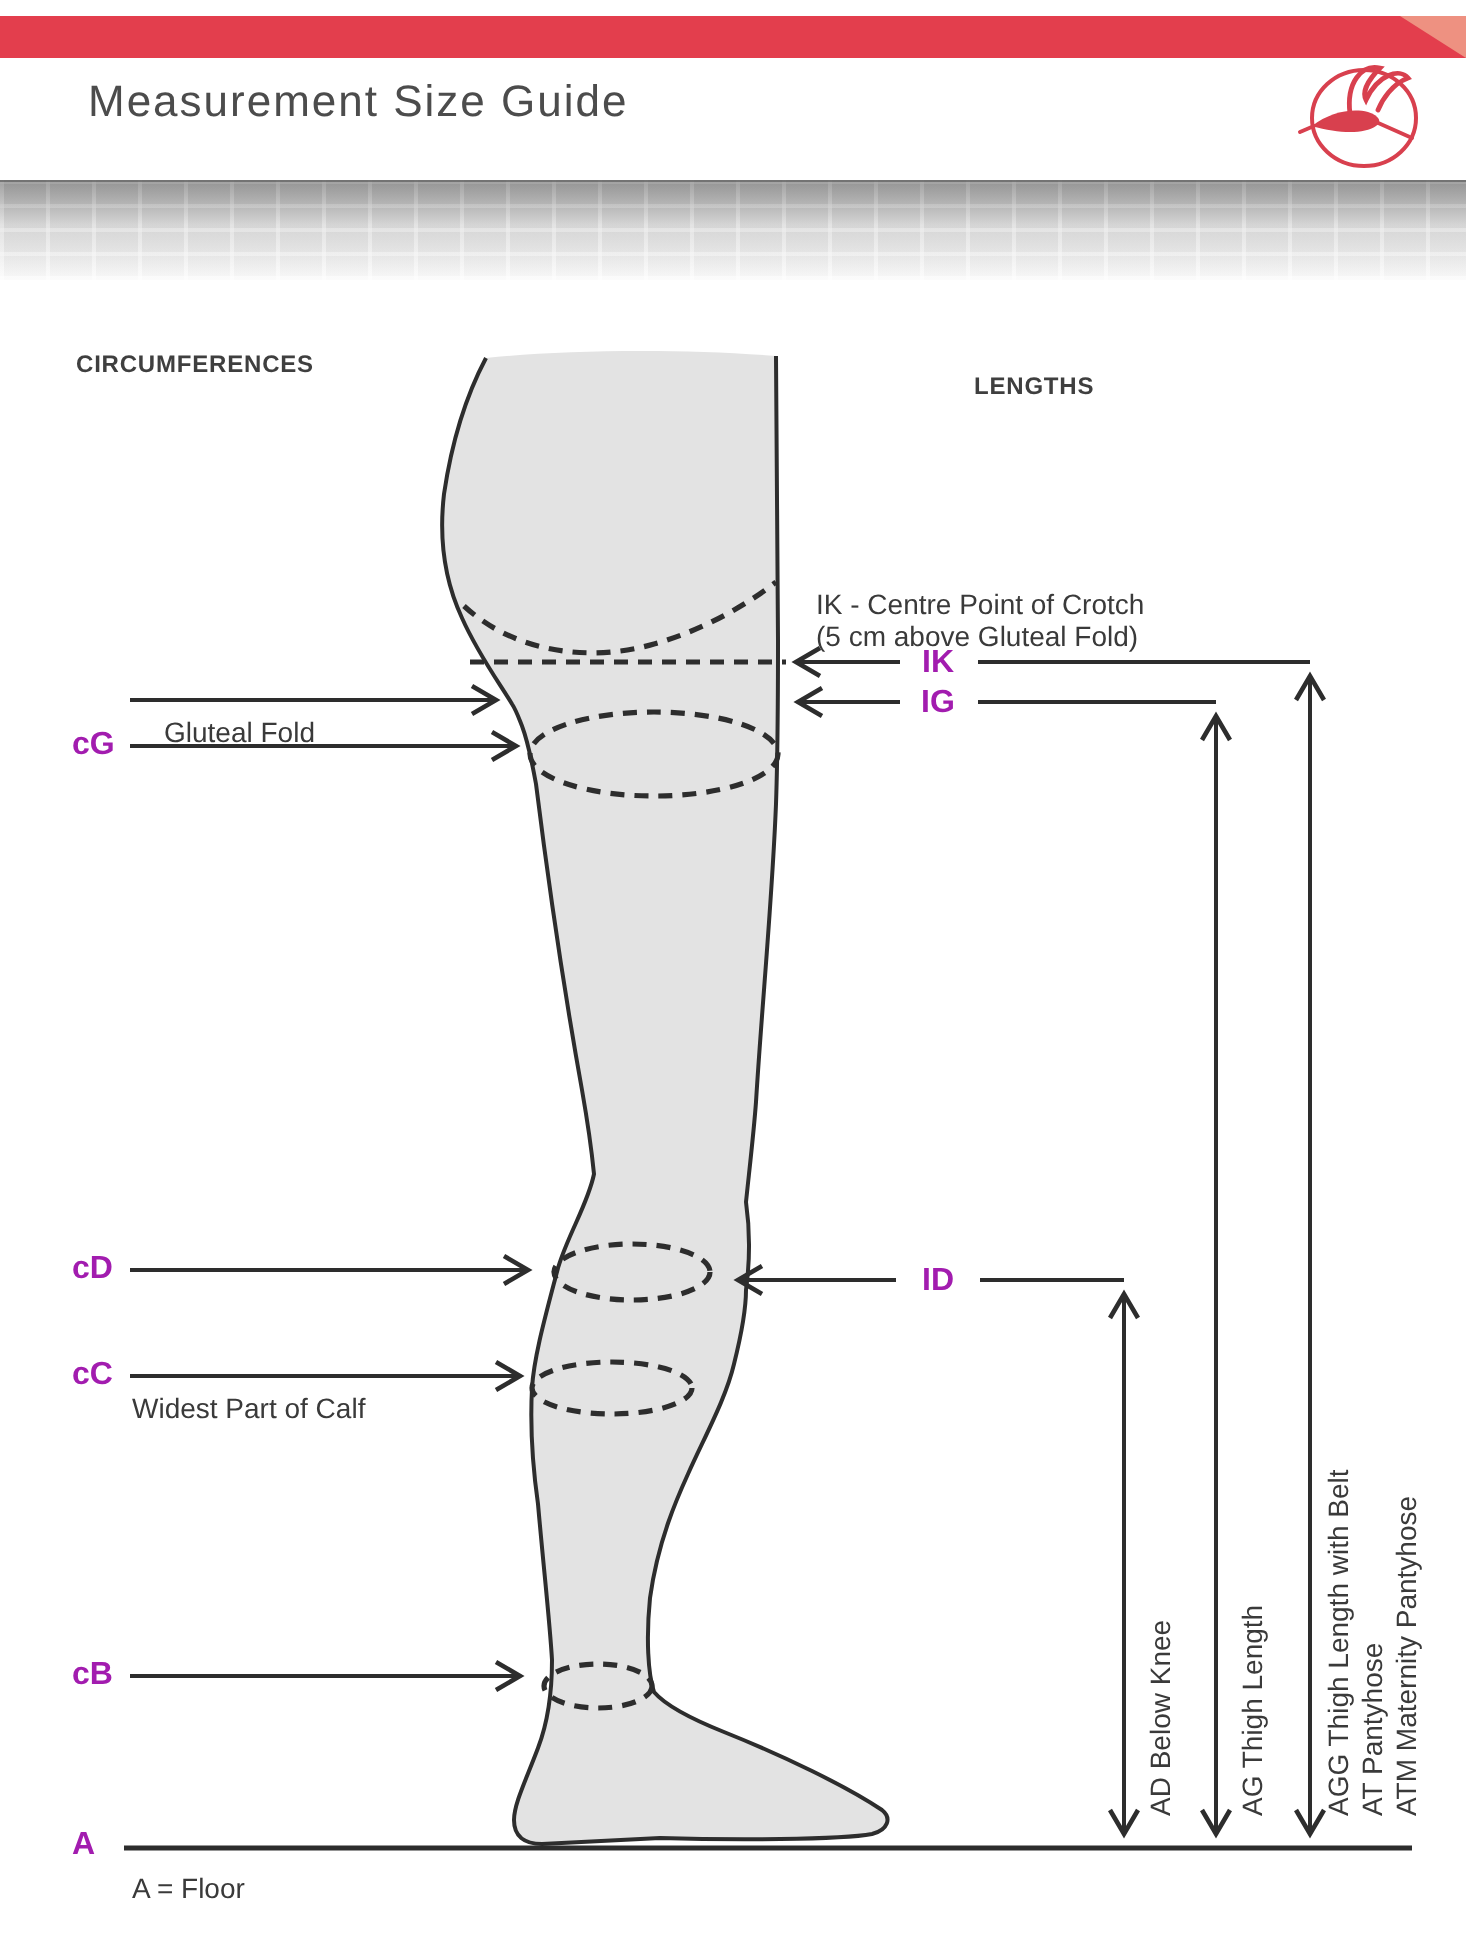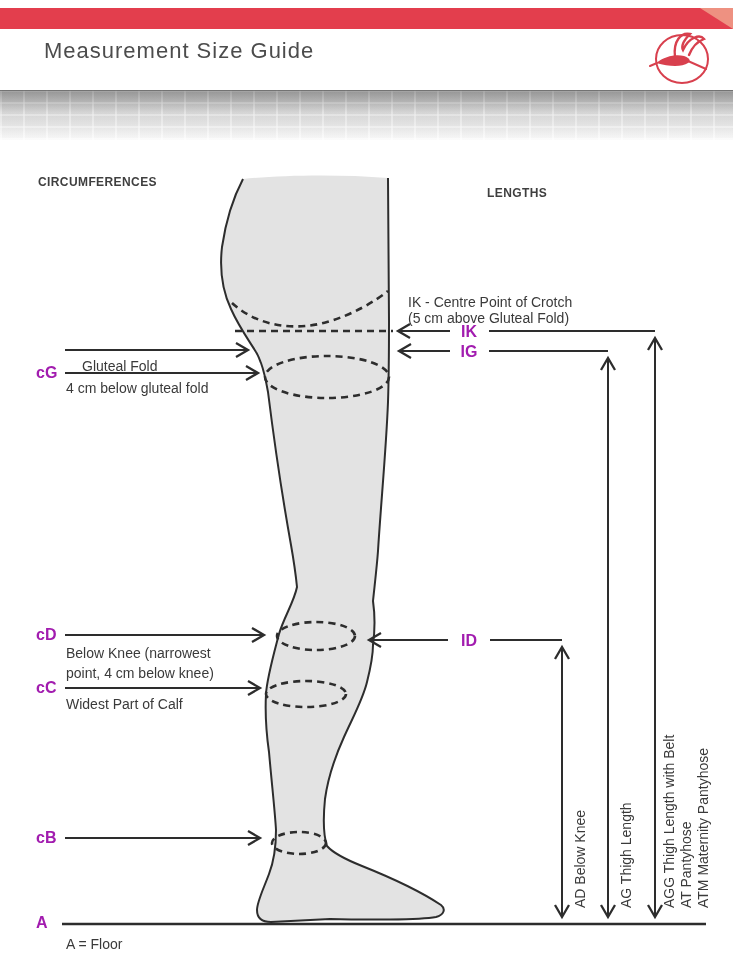--- a/index.html
+++ b/index.html
@@ -118,27 +118,22 @@
     </g>
 
     <line x1="62" y1="924" x2="706" y2="924" stroke="#2d2d2d" stroke-width="2.6"></line>
   </svg>
 
   <div class="h" style="left:38px;top:175px;">CIRCUMFERENCES</div>
   <div class="h" style="left:487px;top:175px;margin-top:11px;">LENGTHS</div>
 
   <div class="lbl" style="left:82px;top:356px;">Gluteal Fold</div>
   <div class="code" style="left:36px;top:364px;">cG</div>
-  <div class="lbl" style="left:66px;top:378px;">4 cm below gluteal fold</div>
 
   <div class="code" style="left:36px;top:626px;">cD</div>
-  <div class="lbl" style="left:66px;top:643px;">
-    <div>Below Knee (narrowest</div>
-    <div>point, 4 cm below knee)</div>
-  </div>
 
   <div class="code" style="left:36px;top:679px;">cC</div>
   <div class="lbl" style="left:66px;top:694px;">Widest Part of Calf</div>
 
   <div class="code" style="left:36px;top:829px;">cB</div>
 
   <div class="code" style="left:36px;top:914px;">A</div>
   <div class="lbl" style="left:66px;top:934px;">A = Floor</div>
 
   <div class="lbl" style="left:408px;top:294px;line-height:16px;">

